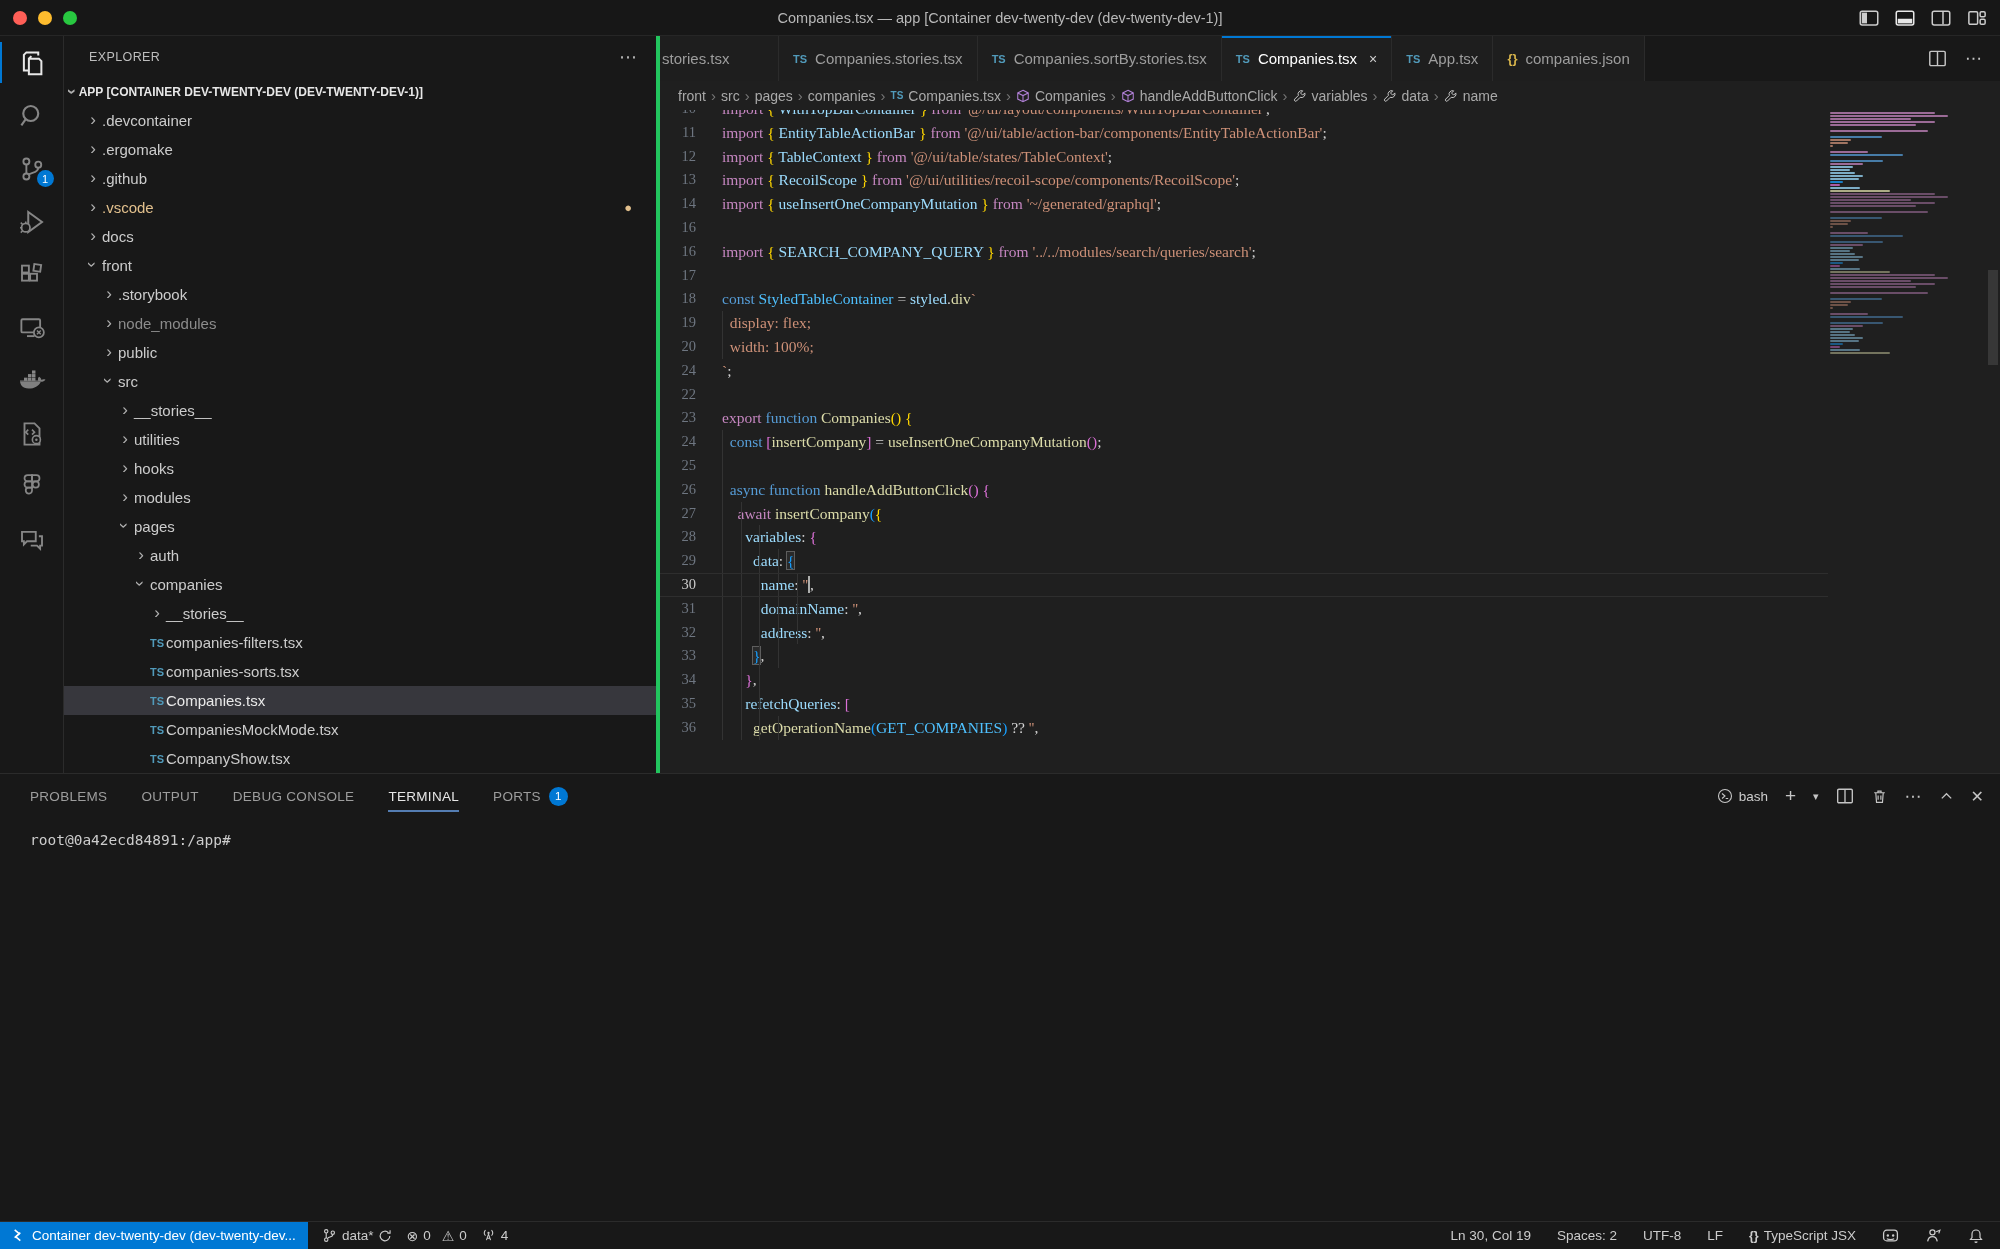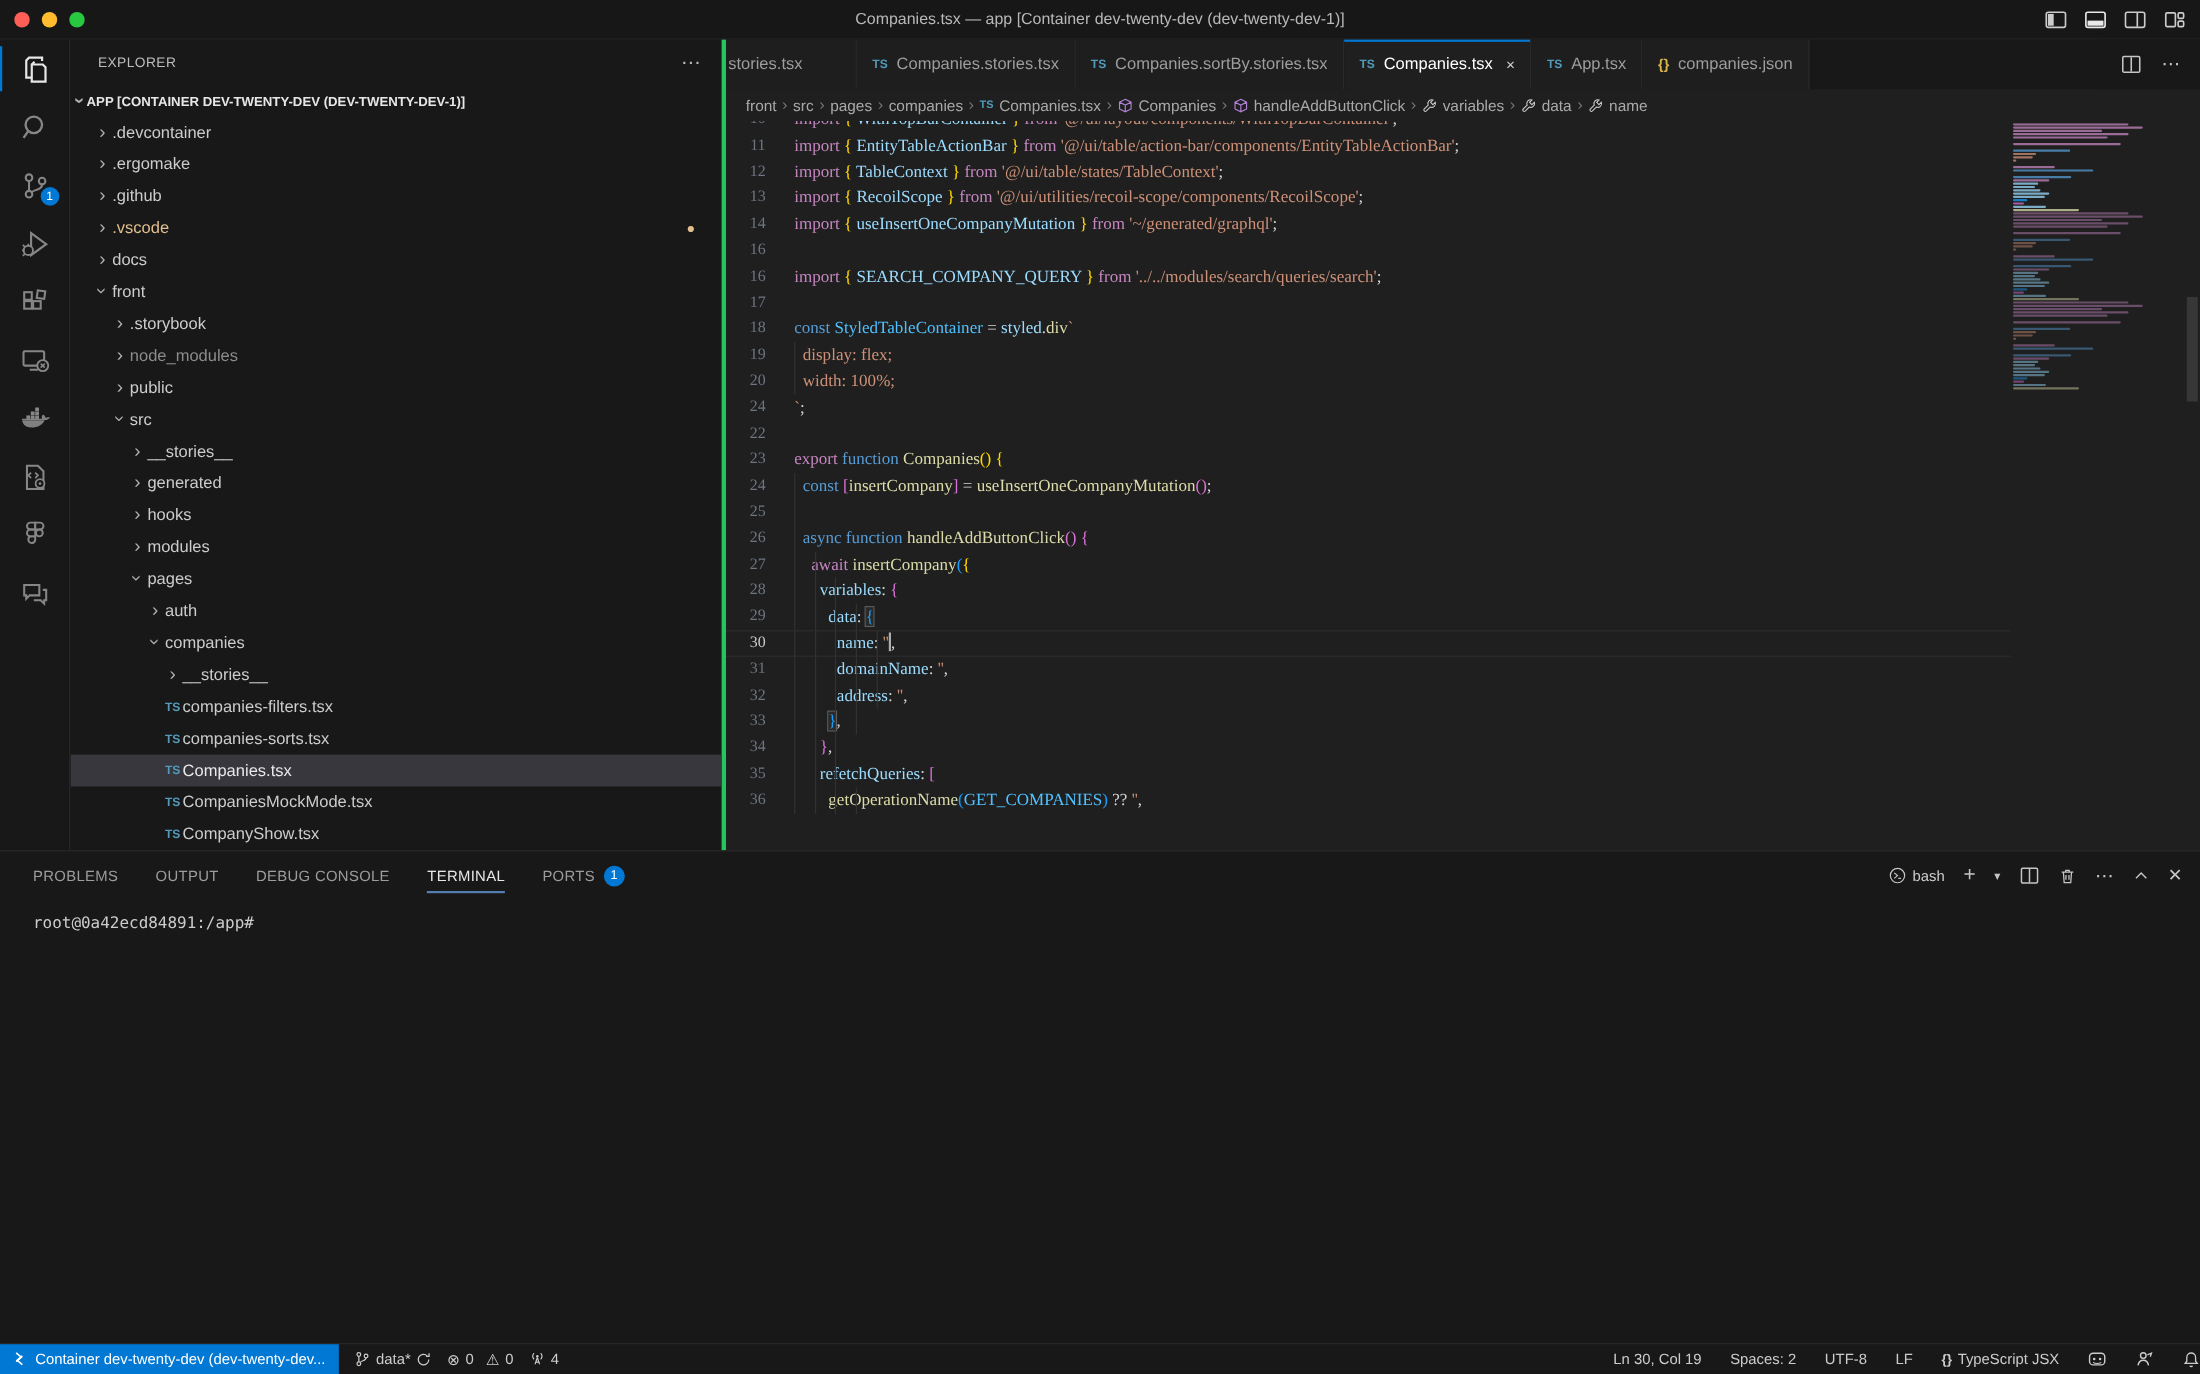--- a/index.html
+++ b/index.html
@@ -102,21 +102,21 @@
   .panel-actions { margin-left:auto; display:flex; align-items:center; gap:17px; color:#c5c5c5; font-size:14px; }
   .bash-chip { display:flex; align-items:center; gap:6px; font-size:13.5px; color:#cccccc; }
   .term { padding:14px 0 0 30px; font-family:"DejaVu Sans Mono","Liberation Mono",monospace; font-size:14.5px; color:#cccccc; }
 
   
   .statusbar { position:absolute; left:0; right:0; bottom:0; height:28px; background:#181818; border-top:1px solid #2b2b2b;
     display:flex; align-items:center; color:#cccccc; font-size:13.5px; }
   .remote { height:28px; background:#0078d4; color:#ffffff; display:flex; align-items:center; padding:0 12px 0 10px;
     gap:7px; max-width:390px; white-space:nowrap; overflow:hidden; flex:none; }
   .sb-item { display:flex; align-items:center; gap:5px; margin-left:14px; white-space:nowrap; }
-  .sb-right { margin-left:auto; display:flex; align-items:center; gap:26px; }
+  .sb-right { margin-left:auto; display:flex; align-items:center; gap:26px; padding-right:16px; }
   .sb-right .sb-item { margin-left:0; }
   svg.ic { display:block; }
 </style>
 </head>
 <body>
 
 <div id="app">
 
   <div class="titlebar">
     <div class="traffic">
@@ -326,21 +326,21 @@
         <div class="trow" style="padding-left: 52px;">
           <span class="slot">
             <span class="chev">›</span>
           </span>
           <span>__stories__</span>
         </div>
         <div class="trow" style="padding-left: 52px;">
           <span class="slot">
             <span class="chev">›</span>
           </span>
-          <span>generated</span>
+          <span>utilities</span>
         </div>
         <div class="trow" style="padding-left: 52px;">
           <span class="slot">
             <span class="chev">›</span>
           </span>
           <span>hooks</span>
         </div>
         <div class="trow" style="padding-left: 52px;">
           <span class="slot">
             <span class="chev">›</span>

